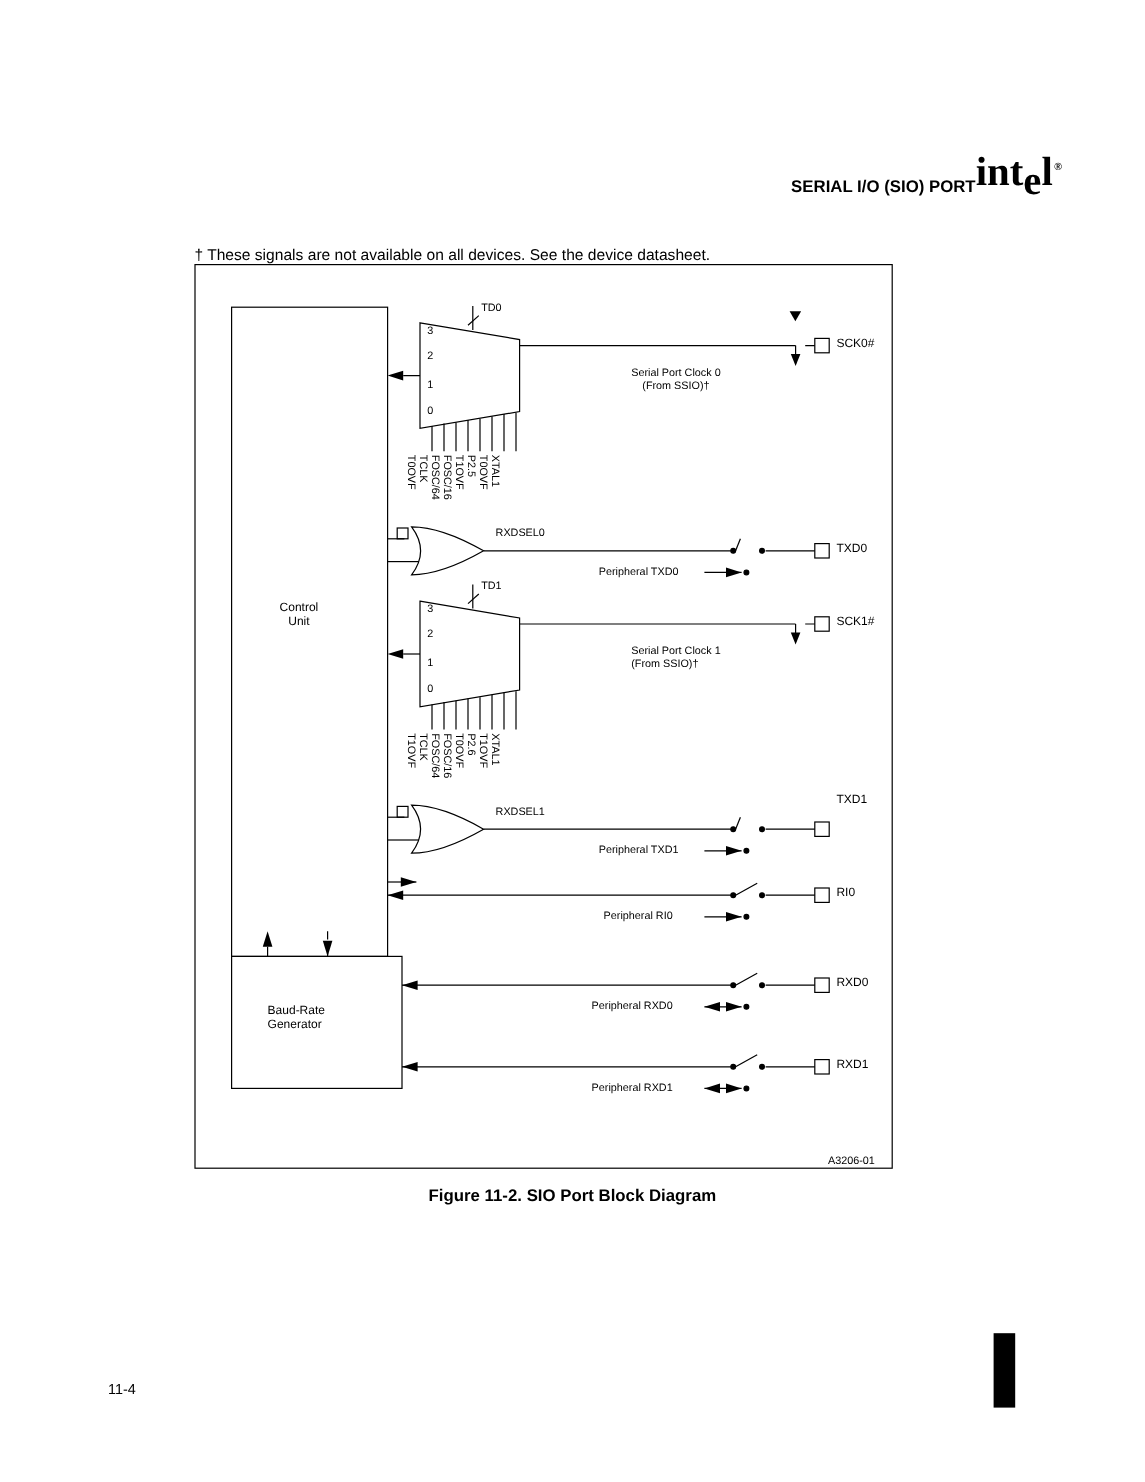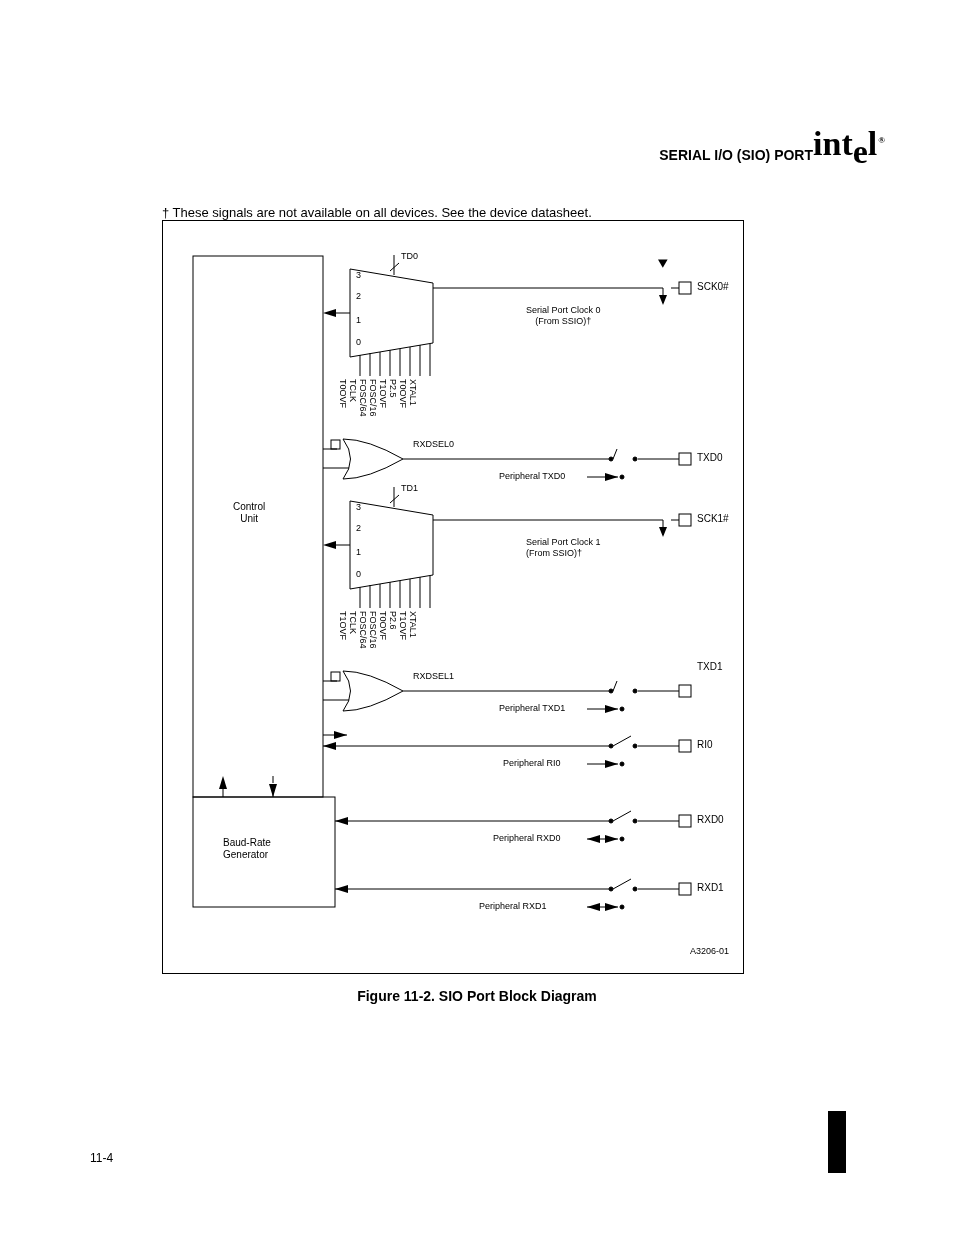--- a/index.html
+++ b/index.html
@@ -202,22 +202,22 @@
     <div class="lbl sm" style="left:336px;top:482px">Peripheral TXD1</div>
     <div class="lbl sm" style="left:250px;top:450px">RXDSEL1</div>
 
     <div class="lbl" style="left:534px;top:518px">RI0</div>
     <div class="lbl sm" style="left:340px;top:537px">Peripheral RI0</div>
 
     <div class="lbl" style="left:534px;top:593px">RXD0</div>
     <div class="lbl sm" style="left:330px;top:612px">Peripheral RXD0</div>
 
     <div class="lbl" style="left:534px;top:661px">RXD1</div>
-    <div class="lbl sm" style="left:316px;top:680px">Peripheral RXD1</div>
-
-    <div class="lbl sm" style="right:14px;bottom:16px">A3206-01</div>
+    <div class="lbl sm" style="left:330px;top:680px">Peripheral RXD1</div>
+
+    <div class="lbl sm" style="right:14px;bottom:0">A3206-01</div>
   </div>
 
   <div class="fn" style="left:162px;top:205px">† These signals are not available on all devices. See the device datasheet.</div>
   <div class="caption" style="top:988px">Figure 11-2.  SIO Port Block Diagram</div>
   <div class="pnum" style="left:90px;bottom:70px">11-4</div>
   <div class="edge"></div>
 </div>
 
 </body></html>

